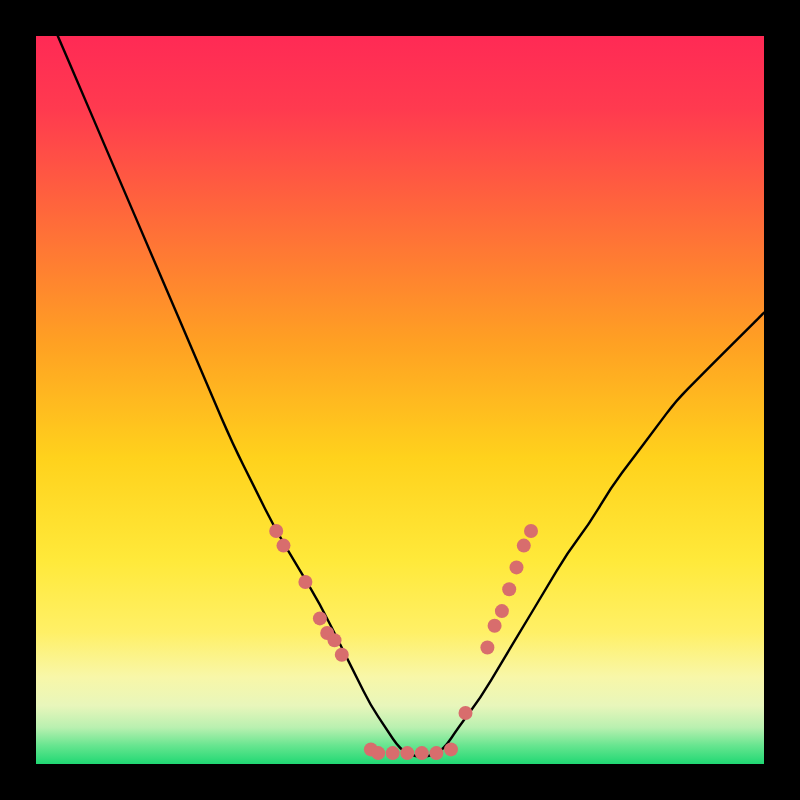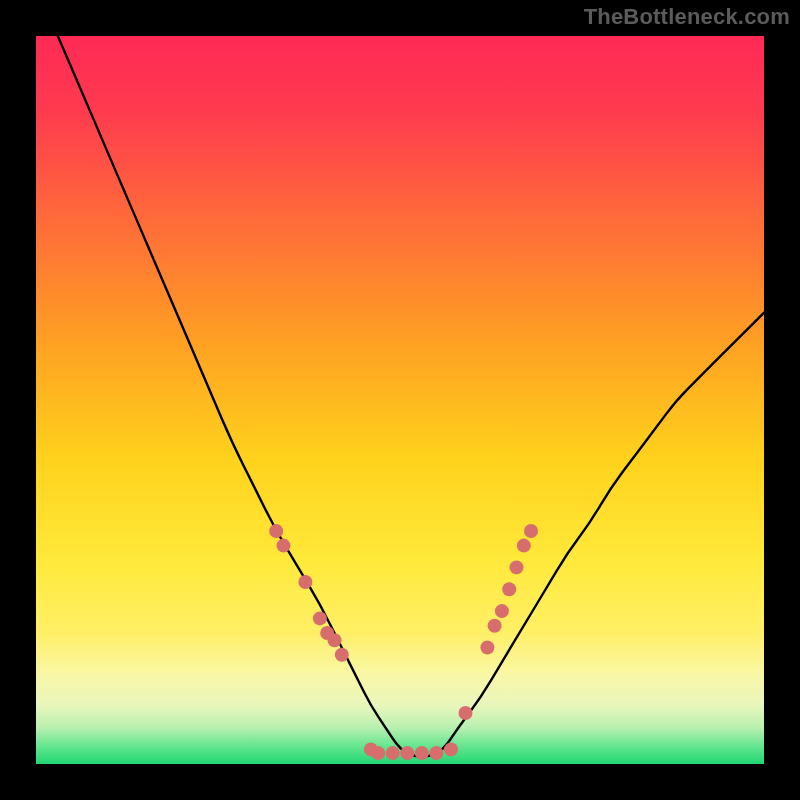--- a/index.html
+++ b/index.html
@@ -31,21 +31,20 @@
     color: #5b5b5b;
     font-size: 22px;
     font-weight: 600;
     letter-spacing: 0.2px;
   }
 </style>
 </head>
 <body>
 
 <div class="outer">
-  <div class="attribution">TheBottleneck.com</div>
   <svg class="plot" viewBox="0 0 728 728" preserveAspectRatio="none">
     <defs>
       <linearGradient id="bg-grad" x1="0" y1="0" x2="0" y2="1">
         <stop offset="0%" stop-color="#ff2a55"></stop>
         <stop offset="10%" stop-color="#ff3a4f"></stop>
         <stop offset="25%" stop-color="#ff6a3a"></stop>
         <stop offset="42%" stop-color="#ffa023"></stop>
         <stop offset="58%" stop-color="#ffd21c"></stop>
         <stop offset="72%" stop-color="#ffe93a"></stop>
         <stop offset="82%" stop-color="#fff067"></stop>

